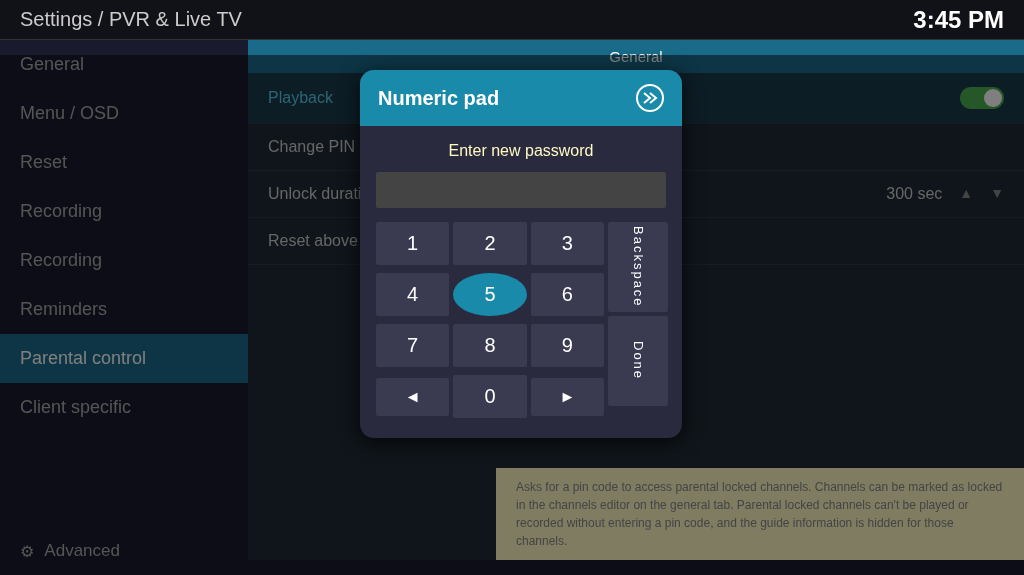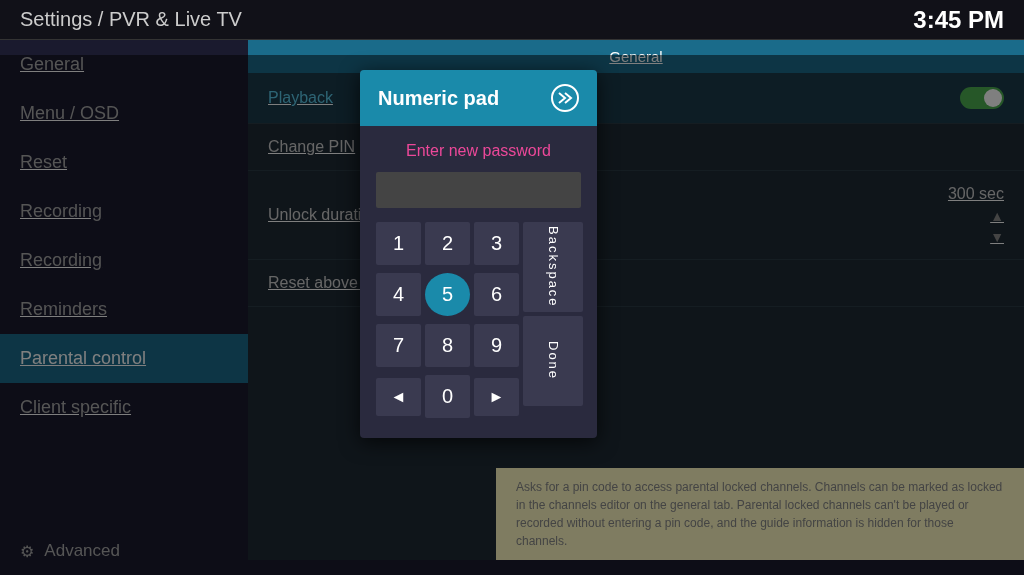--- a/index.html
+++ b/index.html
@@ -36,21 +36,20 @@
       font-size: 24px;
       color: #fff;
       font-weight: bold;
       text-align: center;
     }
 
     
     .main-layout {
       display: flex;
       height: calc(575px - 55px);
-      text-decoration: underline;
     }
 
     
     .sidebar {
       width: 248px;
       background: #1a1a2e;
       padding-top: 0;
       flex-shrink: 0;
     }
 
@@ -134,23 +133,22 @@
     .toggle-knob {
       width: 18px;
       height: 18px;
       background: #fff;
       border-radius: 50%;
     }
 
     .row-value {
       color: #ccc;
       display: flex;
-      align-items: flex-end;
-      gap: 5px;
-      flex-direction: column;
+      align-items: flex-start;
+      gap: 17px;
     }
 
     .arrow-btn {
       color: #888;
       font-size: 14px;
       cursor: pointer;
     }
 
     
     .footer-desc {
@@ -174,23 +172,23 @@
       bottom: 0;
       background: rgba(0,0,0,0.5);
       z-index: 10;
     }
 
     
     .numeric-pad {
       position: absolute;
       top: 70px;
       left: 360px;
-      width: 237px;
+      width: 322px;
       background: #2a2a3e;
-      border-radius: 4px;
+      border-radius: 14px;
       overflow: hidden;
       z-index: 20;
       box-shadow: 0 4px 20px rgba(0,0,0,0.7);
     }
 
     .numeric-pad-header {
       background: #1a8aaa;
       padding: 14px 18px;
       display: flex;
       align-items: center;
@@ -207,21 +205,21 @@
       width: 28px;
       height: 28px;
     }
 
     .numeric-pad-body {
       padding: 16px;
     }
 
     .np-prompt {
       text-align: center;
-      color: #ec4899;
+      color: #fef9c3;
       font-size: 16px;
       margin-bottom: 12px;
     }
 
     .np-input {
       width: 100%;
       background: #444;
       border: none;
       height: 36px;
       border-radius: 2px;

